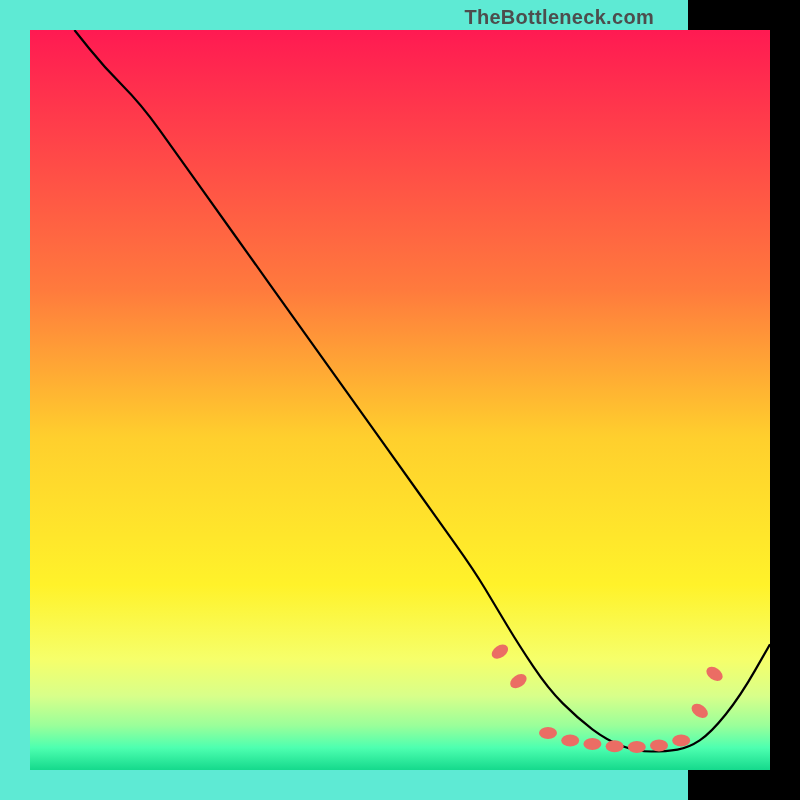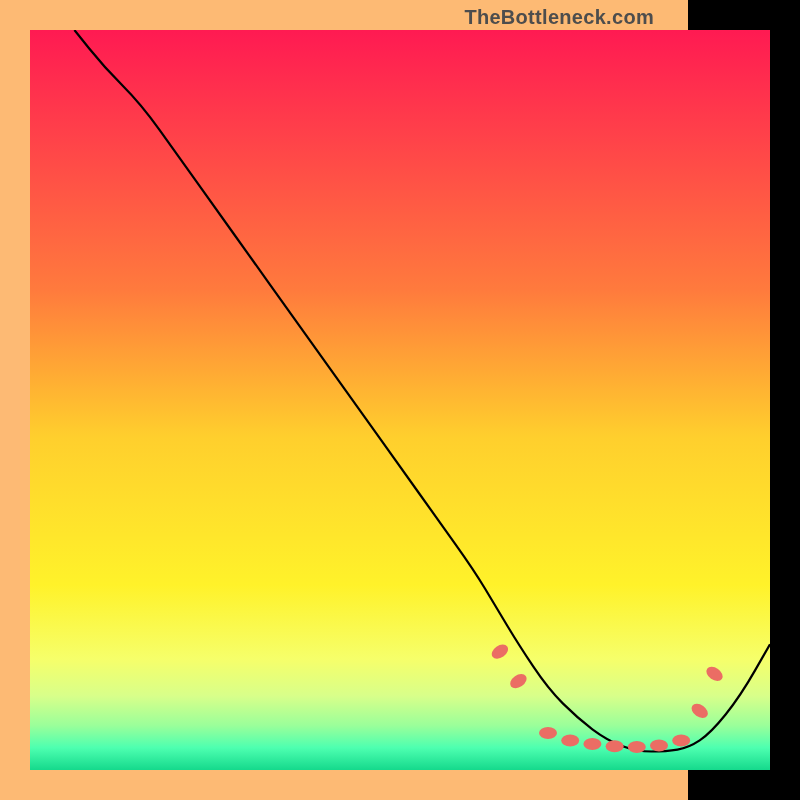--- a/index.html
+++ b/index.html
@@ -1,17 +1,17 @@
 <!DOCTYPE html>
 <html><head>
 <meta charset="utf-8">
 <style>
   * { margin: 0; padding: 0; box-sizing: border-box; }
   body { background: #000; width: 800px; height: 800px; position: relative; overflow: hidden; font-family: Arial, sans-serif; }
-  .frame { position: absolute; left: 0; top: 0; width: 688px; height: 800px; background: #fdba74; }
+  .frame { position: absolute; left: 0; top: 0; width: 688px; height: 800px; background: #5eead4; }
   .plot-area { position: absolute; left: 30px; top: 30px; width: 740px; height: 740px; overflow: hidden; }
   .gradient-bg { position: absolute; left: 0; top: 0; width: 100%; height: 100%; }
   .watermark { position: absolute; right: 34px; top: 6px; color: #4d4d4d; font-weight: bold; font-size: 20px; letter-spacing: 0.3px; }
   svg.lines { position: absolute; left: 0; top: 0; width: 100%; height: 100%; }
   .curve { fill: none; stroke: #000; stroke-width: 2.2; }
   .marker { fill: #eb6d64; stroke: none; }
 </style>
 </head>
 <body>
 

